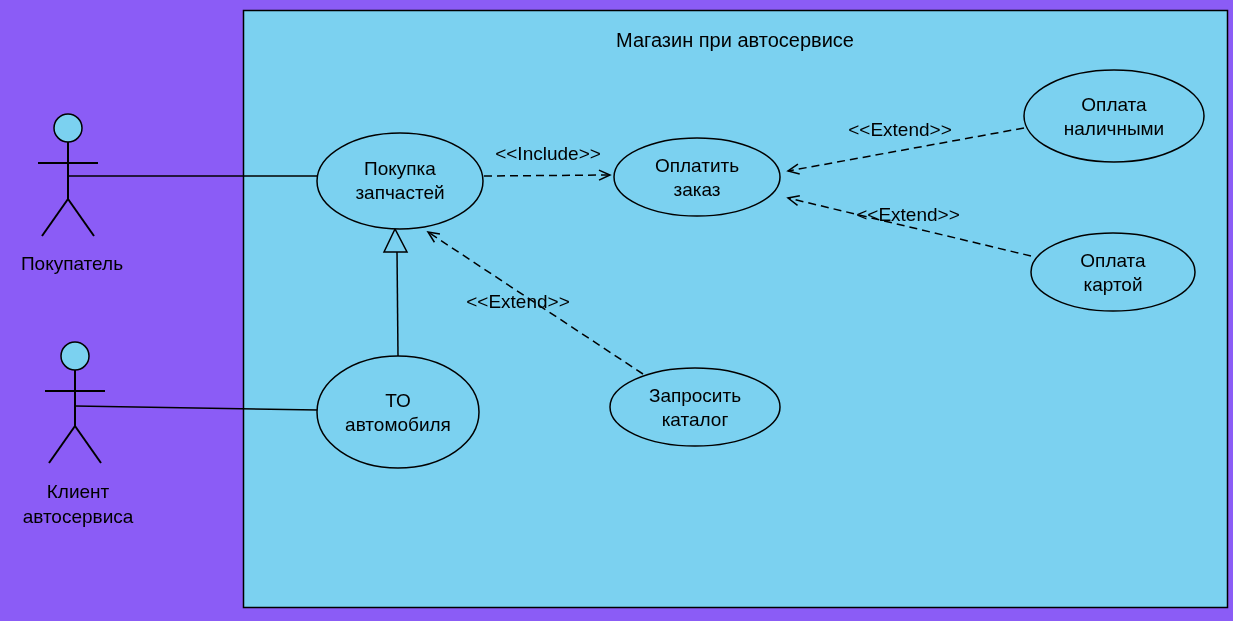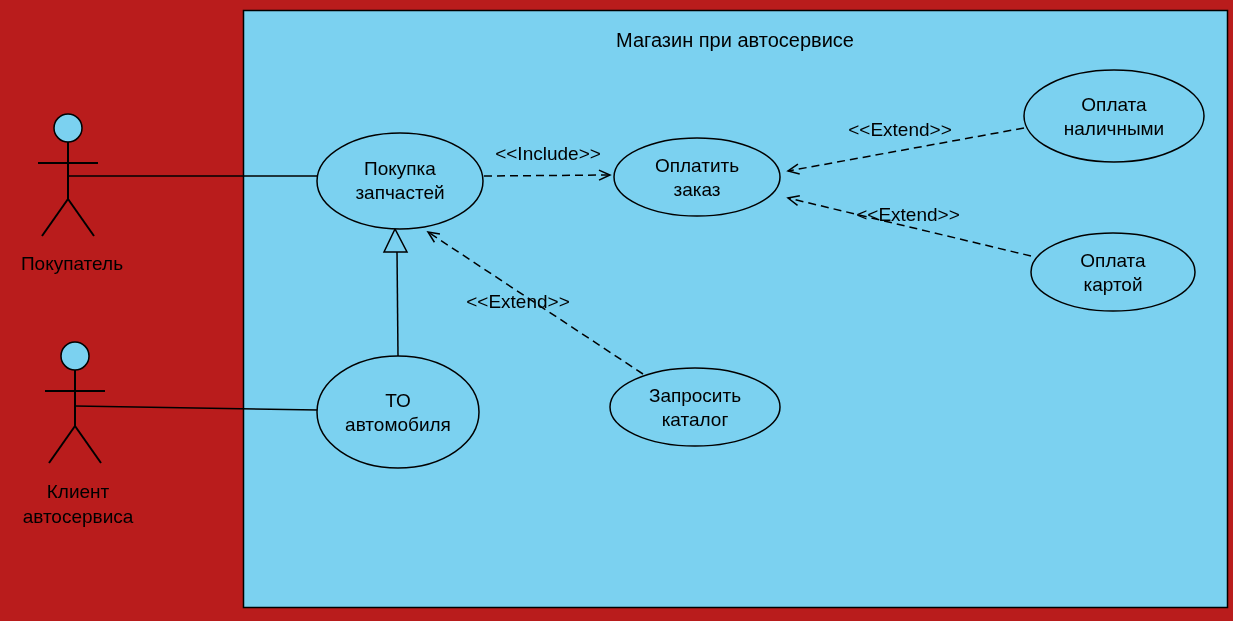--- a/index.html
+++ b/index.html
@@ -1,21 +1,21 @@
 <!DOCTYPE html>
 <html style="--node-fill: #7BD1F0; --stroke: #000000;"><head>
 <meta charset="utf-8">
 <style>
   :root { --node-fill: #7BD1F0; --stroke: #000000; }
   html, body { margin: 0; padding: 0; background: #ffffff; }
   .canvas {
     position: relative;
     width: 1233px;
     height: 621px;
-    background: #b91c1c;
+    background: #8b5cf6;
     overflow: hidden;
   }
   svg { display: block; font-family: "Liberation Sans", sans-serif; }
   .boundary { fill: var(--node-fill); stroke: var(--stroke); stroke-width: 1.5; }
   .node { fill: var(--node-fill); stroke: var(--stroke); stroke-width: 1.5; }
   .node-text { font-size: 19px; text-anchor: middle; fill: #000; }
   .title-text { font-size: 20px; text-anchor: middle; fill: #000; }
   .rel-label { font-size: 19px; text-anchor: middle; fill: #000; }
   .solid { stroke: var(--stroke); stroke-width: 1.5; fill: none; }
   .dashed { stroke: var(--stroke); stroke-width: 1.5; fill: none; stroke-dasharray: 8 5; }

